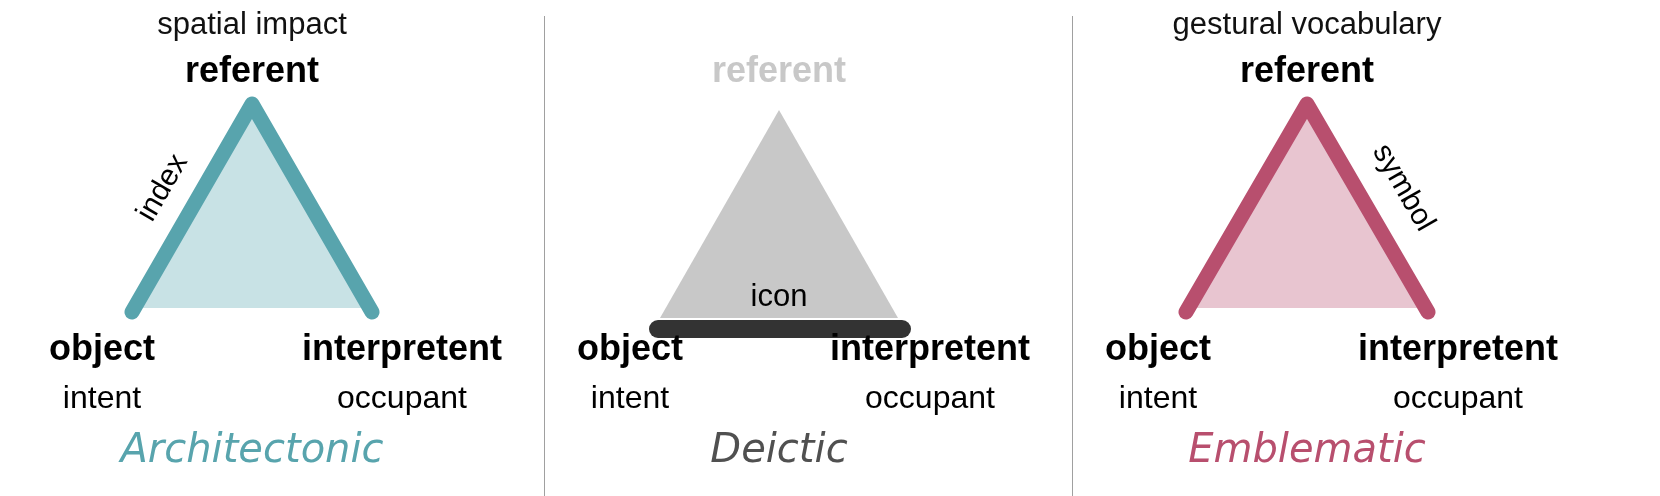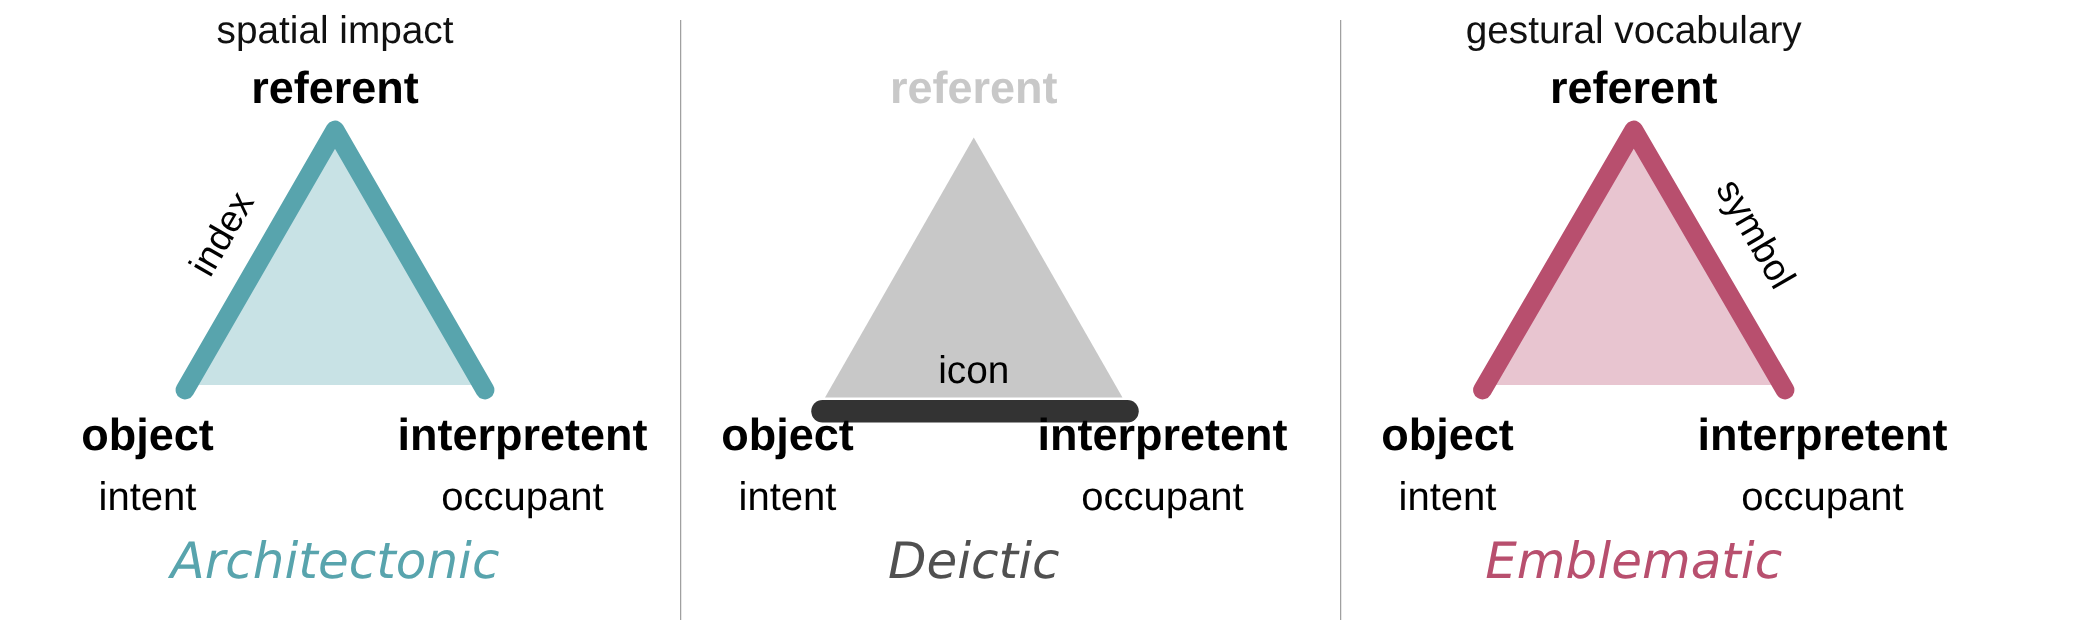--- a/index.html
+++ b/index.html
@@ -7,21 +7,21 @@
   .panel { position: absolute; top: 0; height: 496px; }
   .divider { position: absolute; top: 16px; width: 1px; height: 480px; background: #a0a0a0; }
   svg { position: absolute; left: 0; top: 0; }
   .t-thin { font-family: "Liberation Sans", sans-serif; font-weight: normal; }
   .t-bold { font-family: "Liberation Sans", sans-serif; font-weight: bold; }
   .t-title { font-family: "DejaVu Sans", sans-serif; font-style: oblique; font-weight: normal; }
 </style>
 </head>
 <body>
 
-<div class="panel" style="left:16px; width:540px;padding-left:40px;">
+<div class="panel" style="left:0; width:540px;padding-left:40px;">
   <svg width="540" height="496">
     <polygon points="252,112 138,308 366,308" fill="#c8e2e5"></polygon>
     <polyline points="132,312 252,104 372,312" fill="none" stroke="#58a4ad" stroke-width="15" stroke-linecap="round" stroke-linejoin="round"></polyline>
     <text class="t-thin" x="252" y="34" text-anchor="middle" font-size="31" fill="#111">spatial impact</text>
     <text class="t-bold" x="252" y="82" text-anchor="middle" font-size="36" fill="#000">referent</text>
     <text class="t-thin" x="0" y="0" text-anchor="middle" font-size="30" fill="#000" transform="translate(170,192) rotate(-60)">index</text>
     <text class="t-bold" x="102" y="360" text-anchor="middle" font-size="36" fill="#000">object</text>
     <text class="t-thin" x="102" y="408" text-anchor="middle" font-size="32" fill="#000">intent</text>
     <text class="t-bold" x="402" y="360" text-anchor="middle" font-size="36" fill="#000">interpretent</text>
     <text class="t-thin" x="402" y="408" text-anchor="middle" font-size="32" fill="#000">occupant</text>

